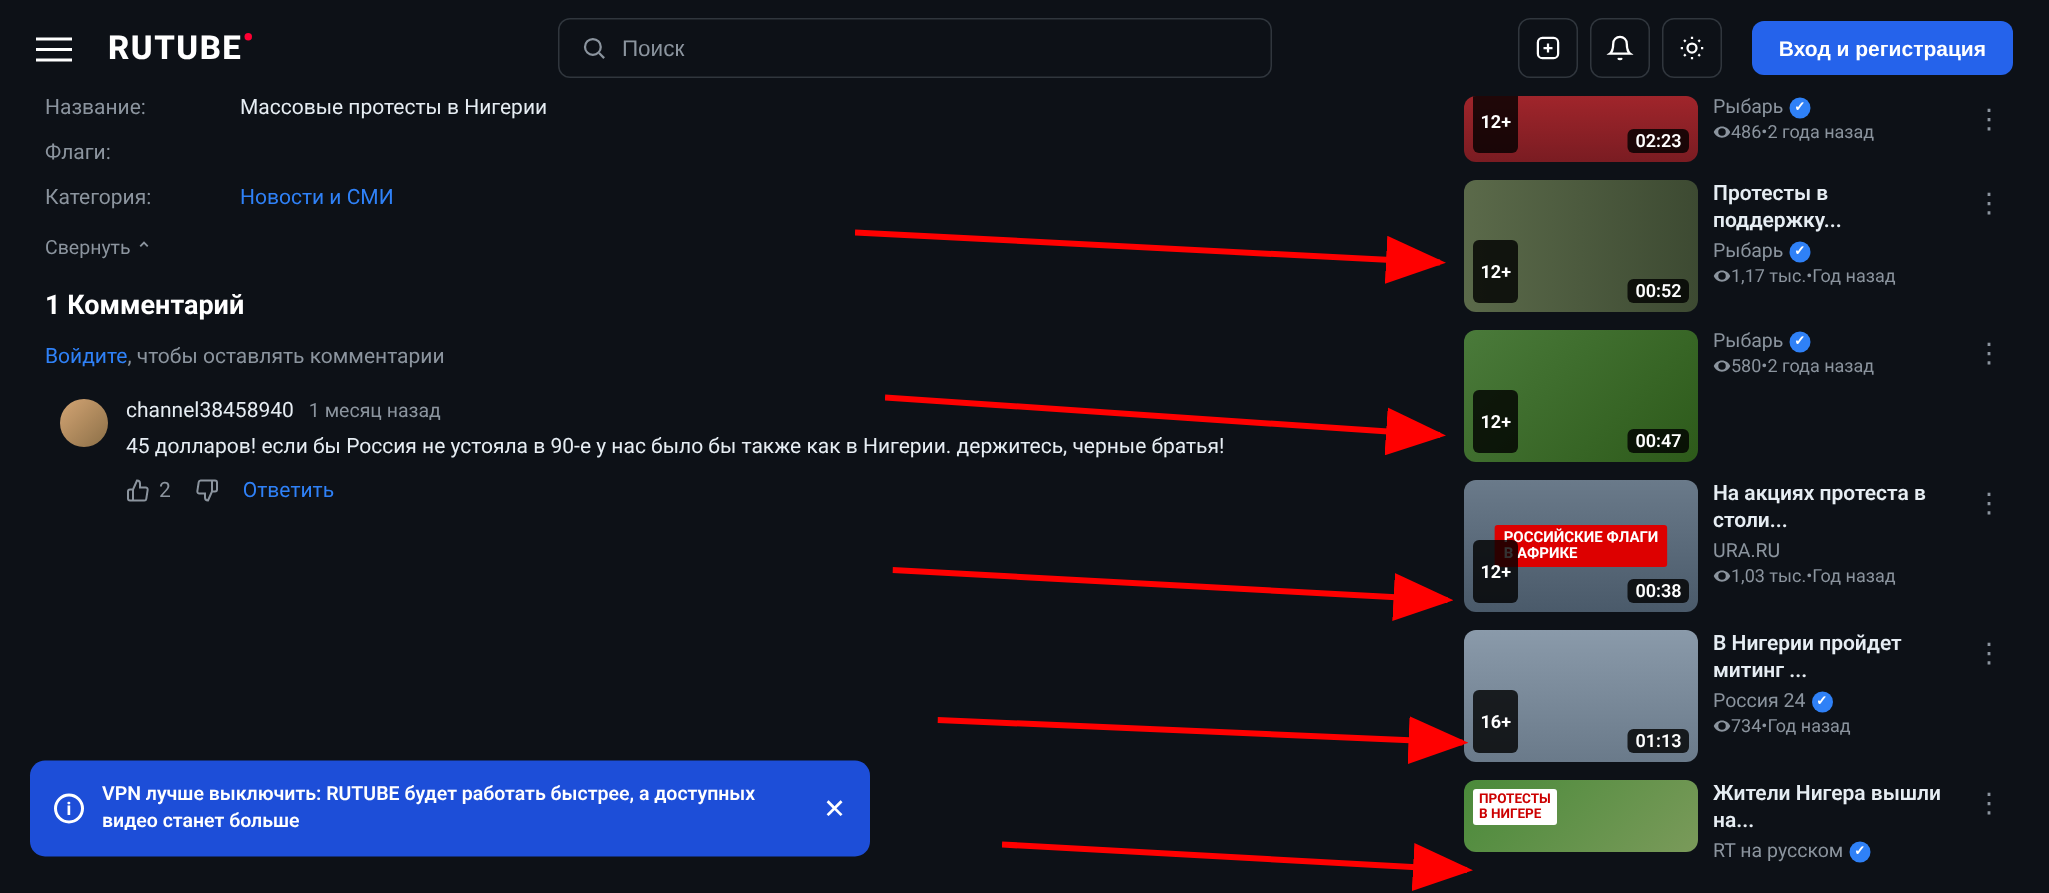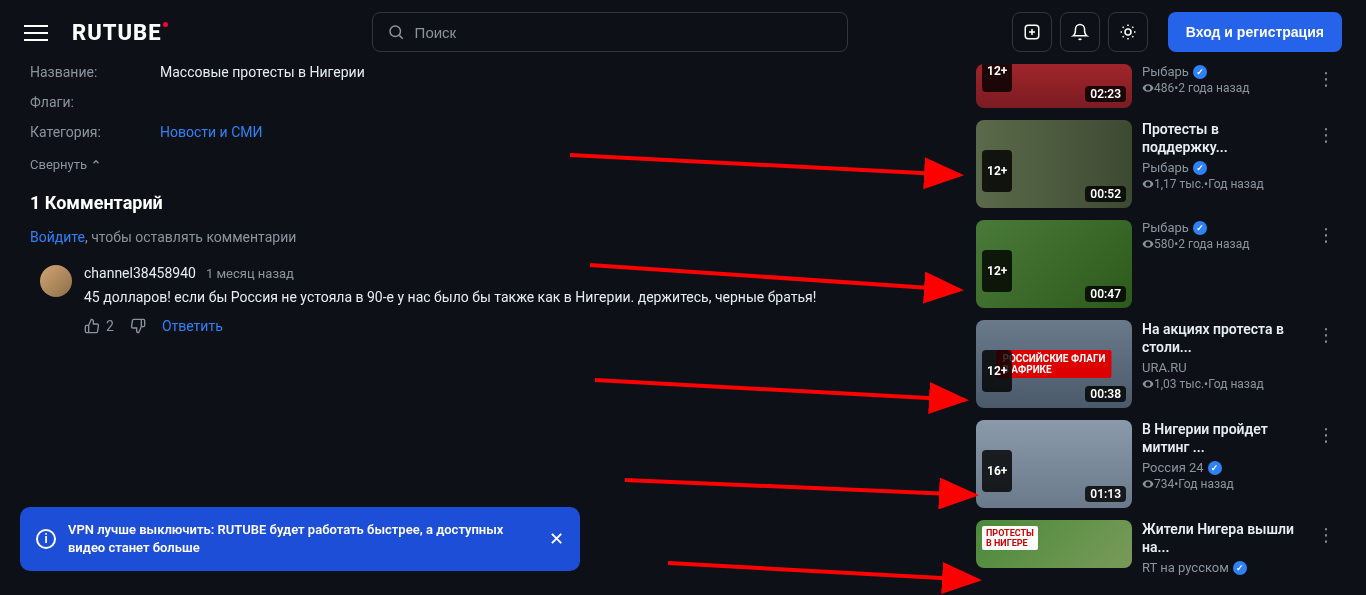--- a/index.html
+++ b/index.html
@@ -31,21 +31,21 @@
   height: 40px;
   border: 1px solid #30363d;
   border-radius: 8px;
   display: flex;
   align-items: center;
   padding: 0 14px;
 }
 .search-wrap svg { width: 18px; height: 18px; margin-right: 10px; }
 .search-wrap input { background: none; border: none; outline: none; color: #fff; font-size: 15px; flex: 1; }
 .search-wrap input::placeholder { color: #8b949e; }
-.header-right { margin-left: auto; display: flex; gap: 8px; padding-left: 16px; }
+.header-right { margin-left: auto; display: flex; align-items: center; gap: 8px; padding-left: 16px; }
 .icon-btn { width: 40px; height: 40px; border: 1px solid #30363d; border-radius: 8px; display: flex; align-items: center; justify-content: center; cursor: pointer; }
 .login-btn { background: #2563eb; color: #fff; border: none; border-radius: 8px; padding: 10px 18px; font-size: 14px; font-weight: 600; cursor: pointer; margin-left: 12px; }
 
 .main { display: flex; padding: 0 30px; }
 .left { flex: 1; padding-right: 20px; }
 .right { width: 360px; }
 
 .meta-row { display: flex; margin-bottom: 14px; font-size: 14px; }
 .meta-label { width: 130px; color: #8b949e; }
 .meta-value { color: #e6edf3; }
@@ -62,21 +62,21 @@
 .comment-head { display: flex; align-items: center; gap: 10px; margin-bottom: 6px; }
 .comment-author { font-size: 14px; color: #e6edf3; }
 .comment-time { font-size: 13px; color: #8b949e; }
 .comment-text { font-size: 14px; color: #e6edf3; line-height: 1.5; margin-bottom: 10px; }
 .comment-actions { display: flex; align-items: center; gap: 16px; }
 .like-btn, .dislike-btn { display: flex; align-items: center; gap: 6px; cursor: pointer; color: #8b949e; font-size: 14px; }
 .reply-btn { color: #2f81f7; font-size: 14px; cursor: pointer; }
 
 .video-item { display: flex; gap: 10px; margin-bottom: 12px; position: relative; }
 .thumb { width: 156px; height: 88px; border-radius: 8px; background: #333; position: relative; flex-shrink: 0; overflow: hidden; }
-.thumb .age { position: absolute; left: 6px; bottom: 16px; background: rgba(0,0,0,0.8); color: #fff; font-size: 12px; font-weight: 700; padding: 14px 5px; border-radius: 4px; }
+.thumb .age { position: absolute; left: 6px; bottom: 6px; background: rgba(0,0,0,0.8); color: #fff; font-size: 12px; font-weight: 700; padding: 14px 5px; border-radius: 4px; }
 .thumb .dur { position: absolute; right: 6px; bottom: 6px; background: rgba(0,0,0,0.8); color: #fff; font-size: 12px; font-weight: 600; padding: 1px 5px; border-radius: 4px; }
 .thumb-partial { height: 44px; }
 .video-info { flex: 1; min-width: 0; }
 .video-title { font-size: 14px; font-weight: 600; color: #e6edf3; line-height: 1.3; max-height: 36px; overflow: hidden; margin-bottom: 4px; }
 .video-channel { font-size: 13px; color: #8b949e; display: flex; align-items: center; gap: 4px; margin-bottom: 2px; }
 .verified { width: 14px; height: 14px; background: #2f81f7; border-radius: 50%; display: inline-flex; align-items: center; justify-content: center; }
 .verified::after { content: "✓"; color: #fff; font-size: 9px; font-weight: bold; }
 .video-stats { font-size: 12px; color: #8b949e; display: flex; align-items: center; gap: 0; }
 .more-btn { width: 20px; display: flex; align-items: flex-start; justify-content: center; cursor: pointer; color: #8b949e; font-size: 18px; padding-top: 4px; }
 

